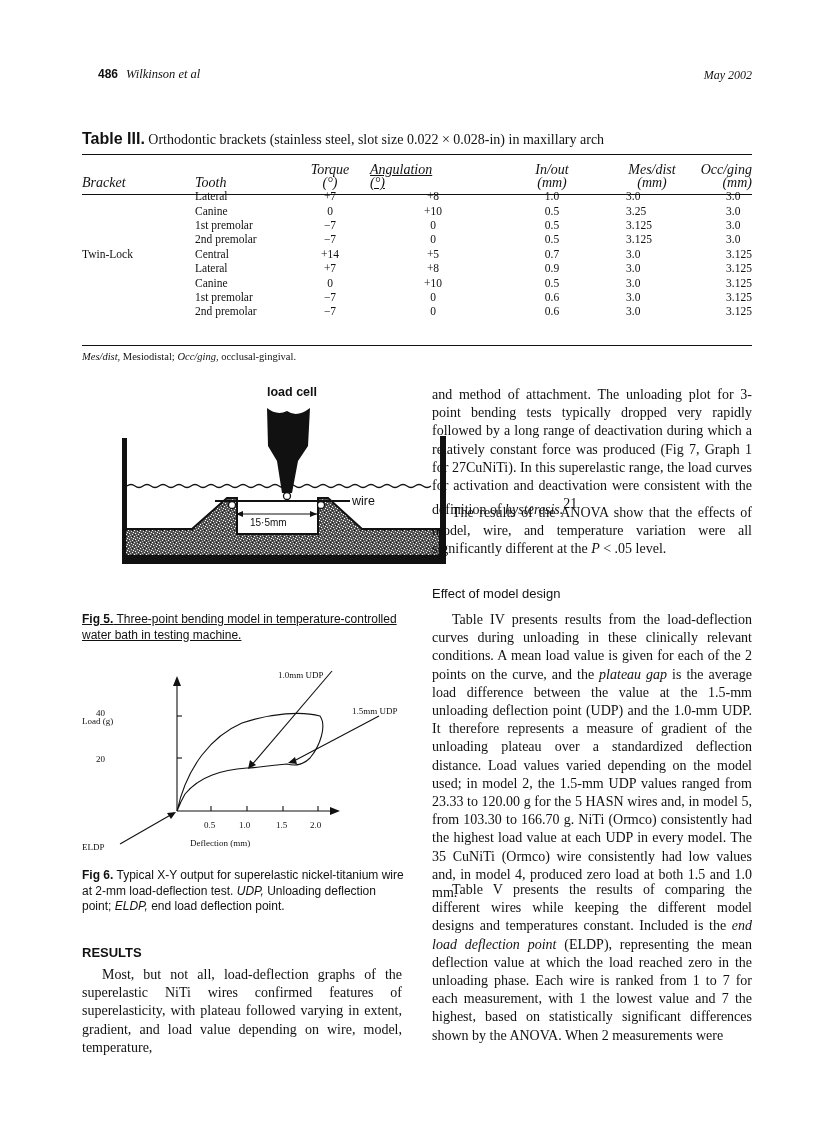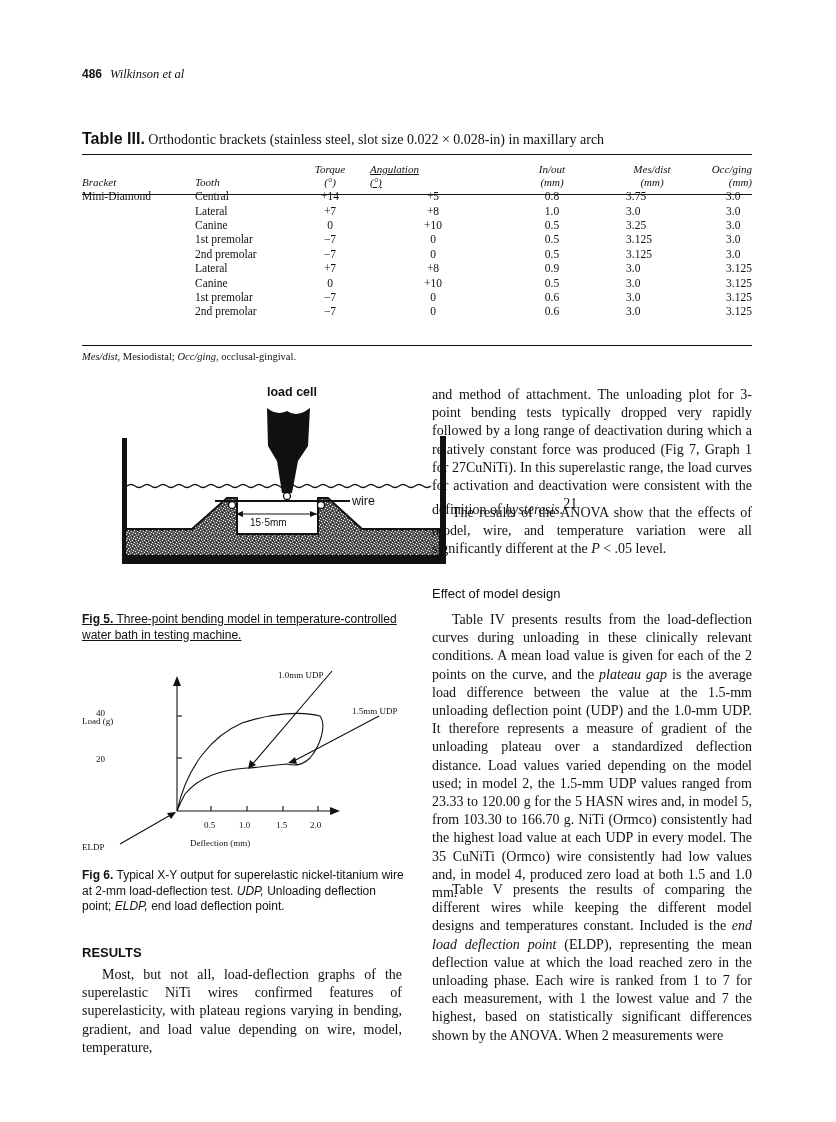--- a/index.html
+++ b/index.html
@@ -1,27 +1,27 @@
 <!DOCTYPE html>
 <html><head>
 <meta charset="utf-8">
 <style>
   html, body { margin: 0; padding: 0; background: #ffffff; }
   body { width: 836px; height: 1122px; position: relative; overflow: hidden; color: #111; font-family: "Liberation Serif", serif; }
   .abs { position: absolute; }
-  .hdr-left { left: 82px; top: 67px; font-size: 12.5px; }
+  .hdr-left { left: 98px; top: 67px; font-size: 12.5px; }
   .hdr-left .pg { font-family: "Liberation Sans", sans-serif; font-weight: bold; font-size: 12px; margin-right: 8px; }
   .hdr-left .auth { font-style: italic; }
   .hdr-right { right: 84px; top: 67px; font-size: 12px; font-style: italic; text-align: right; line-height: 16px; }
 
   .tbl-title { left: 82px; top: 130px; font-size: 14px; }
   .tbl-title .lbl { font-family: "Liberation Sans", sans-serif; font-weight: bold; font-size: 16px; }
   .rule { position: absolute; left: 82px; width: 670px; background: #111; }
   table.t3 { position: absolute; left: 82px; top: 161px; width: 670px; border-collapse: collapse; font-size: 11.5px; }
-  table.t3 th { font-weight: normal; font-style: italic; font-size: 11px; line-height: 13px; padding: 0; vertical-align: bottom; height: 28px; }
+  table.t3 th { font-weight: normal; font-style: italic; font-size: 14px; line-height: 13px; padding: 0; vertical-align: bottom; height: 28px; }
   table.t3 td { padding: 0; height: 14.4px; line-height: 14px; }
   .c-br { width: 113px; text-align: left; }
   .c-th { width: 95px; text-align: left; }
   .c-tq { width: 80px; text-align: right; padding-right: 0; }
   .c-an { width: 126px; text-align: right; }
   .c-io { width: 112px; text-align: center; }
   .c-md { width: 70px; text-align: left; }
   .c-oc { text-align: right; margin-top: 48px; }
   table.t3 td.c-tq, table.t3 th.c-tq { text-align: center; }
   table.t3 th.c-br, table.t3 th.c-th { text-align: left; }
@@ -50,20 +50,21 @@
   i { font-style: italic; }
   sup { font-size: 14px; }
 </style>
 </head>
 <body>
 
 <div class="abs hdr-left">
   <span class="pg">486</span><span class="auth">Wilkinson et al</span>
 </div>
 <div class="abs hdr-right">
+  <div>May 2002</div>
 </div>
 
 <div class="abs tbl-title">
   <span class="lbl">Table III.</span>
   <span>Orthodontic brackets (stainless steel, slot size 0.022 × 0.028-in) in maxillary arch</span>
 </div>
 <div class="rule" style="top:154px;height:1.3px;"></div>
 <div class="rule" style="top:194px;height:1px;"></div>
 <div class="rule" style="top:345px;height:1.3px;"></div>
 
@@ -89,29 +90,20 @@
           <div>(mm)</div>
         </th>
       <th class="c-oc">
           <div>Occ/ging</div>
           <div>(mm)</div>
         </th>
     </tr>
   </thead>
   <tbody id="t3body">
       <tr>
-    <td class="c-br">Mini-Diamond</td>
-    <td class="c-th">Central</td>
-    <td class="c-tq">+14</td>
-    <td class="c-an" style="text-align:center;">+5</td>
-    <td class="c-io">0.8</td>
-    <td class="c-md" style="padding-left:18px;">3.75</td>
-    <td class="c-oc" style="text-align:left;padding-left:30px;">3.0</td>
-  </tr>
-      <tr>
     <td class="c-br"></td>
     <td class="c-th">Lateral</td>
     <td class="c-tq">+7</td>
     <td class="c-an" style="text-align:center;">+8</td>
     <td class="c-io">1.0</td>
     <td class="c-md" style="padding-left:18px;">3.0</td>
     <td class="c-oc" style="text-align:left;padding-left:30px;">3.0</td>
   </tr>
       <tr>
     <td class="c-br"></td>
@@ -132,20 +124,29 @@
     <td class="c-oc" style="text-align:left;padding-left:30px;">3.0</td>
   </tr>
       <tr>
     <td class="c-br"></td>
     <td class="c-th">2nd premolar</td>
     <td class="c-tq">−7</td>
     <td class="c-an" style="text-align:center;">0</td>
     <td class="c-io">0.5</td>
     <td class="c-md" style="padding-left:18px;">3.125</td>
     <td class="c-oc" style="text-align:left;padding-left:30px;">3.0</td>
+  </tr>
+      <tr>
+    <td class="c-br">Twin-Lock</td>
+    <td class="c-th">Central</td>
+    <td class="c-tq">+14</td>
+    <td class="c-an" style="text-align:center;">+5</td>
+    <td class="c-io">0.7</td>
+    <td class="c-md" style="padding-left:18px;">3.0</td>
+    <td class="c-oc" style="text-align:left;padding-left:30px;">3.125</td>
   </tr>
       <tr>
     <td class="c-br"></td>
     <td class="c-th">Lateral</td>
     <td class="c-tq">+7</td>
     <td class="c-an" style="text-align:center;">+8</td>
     <td class="c-io">0.9</td>
     <td class="c-md" style="padding-left:18px;">3.0</td>
     <td class="c-oc" style="text-align:left;padding-left:30px;">3.125</td>
   </tr>
@@ -256,19 +257,19 @@
       <text x="194" y="162">1.5</text>
       <text x="228" y="162">2.0</text>
     </g>
   </svg>
 </div>
 <div class="abs caption cap6">
   <b>Fig 6.</b><span> Typical X-Y output for superelastic nickel-titanium wire at 2-mm load-deflection test. </span><i>UDP,</i><span> Unloading deflection point; </span><i>ELDP,</i><span> end load deflection point.</span>
 </div>
 
 <div class="abs heading h-results">RESULTS</div>
-<div class="abs para p-res"><span class="ind"></span><span>Most, but not all, load-deflection graphs of the superelastic NiTi wires confirmed features of superelasticity, with plateau regions varying in bending, gradient, and load value depending on wire, model, temperature,</span></div>
+<div class="abs para p-res"><span class="ind"></span><span>Most, but not all, load-deflection graphs of the superelastic NiTi wires confirmed features of superelasticity, with plateau followed varying in extent, gradient, and load value depending on wire, model, temperature,</span></div>
 
 <div class="abs para col2 p-a"><span>and method of attachment. The unloading plot for 3-point bending tests typically dropped very rapidly followed by a long range of deactivation during which a relatively constant force was produced (Fig 7, Graph 1 for 27CuNiTi). In this superelastic range, the load curves for activation and deactivation were consistent with the definition of </span><i>hysteresis.</i><sup>21</sup></div>
 <div class="abs para col2 p-b"><span class="ind"></span><span>The results of the ANOVA show that the effects of model, wire, and temperature variation were all significantly different at the </span><i>P</i><span> &lt; .05 level.</span></div>
 <div class="abs heading h-effect">Effect of model design</div>
 <div class="abs para col2 p-c"><span class="ind"></span><span>Table IV presents results from the load-deflection curves during unloading in these clinically relevant conditions. A mean load value is given for each of the 2 points on the curve, and the </span><i>plateau gap</i><span> is the average load difference between the value at the 1.5-mm unloading deflection point (UDP) and the 1.0-mm UDP. It therefore represents a measure of gradient of the unloading plateau over a standardized deflection distance. Load values varied depending on the model used; in model 2, the 1.5-mm UDP values ranged from 23.33 to 120.00 g for the 5 HASN wires and, in model 5, from 103.30 to 166.70 g. NiTi (Ormco) consistently had the highest load value at each UDP in every model. The 35 CuNiTi (Ormco) wire consistently had low values and, in model 4, produced zero load at both 1.5 and 1.0 mm.</span></div>
 <div class="abs para col2 p-d"><span class="ind"></span><span>Table V presents the results of comparing the different wires while keeping the different model designs and temperatures constant. Included is the </span><i>end load deflection point</i><span> (ELDP), representing the mean deflection value at which the load reached zero in the unloading phase. Each wire is ranked from 1 to 7 for each measurement, with 1 the lowest value and 7 the highest, based on statistically significant differences shown by the ANOVA. When 2 measurements were</span></div>
 
 </body></html>

